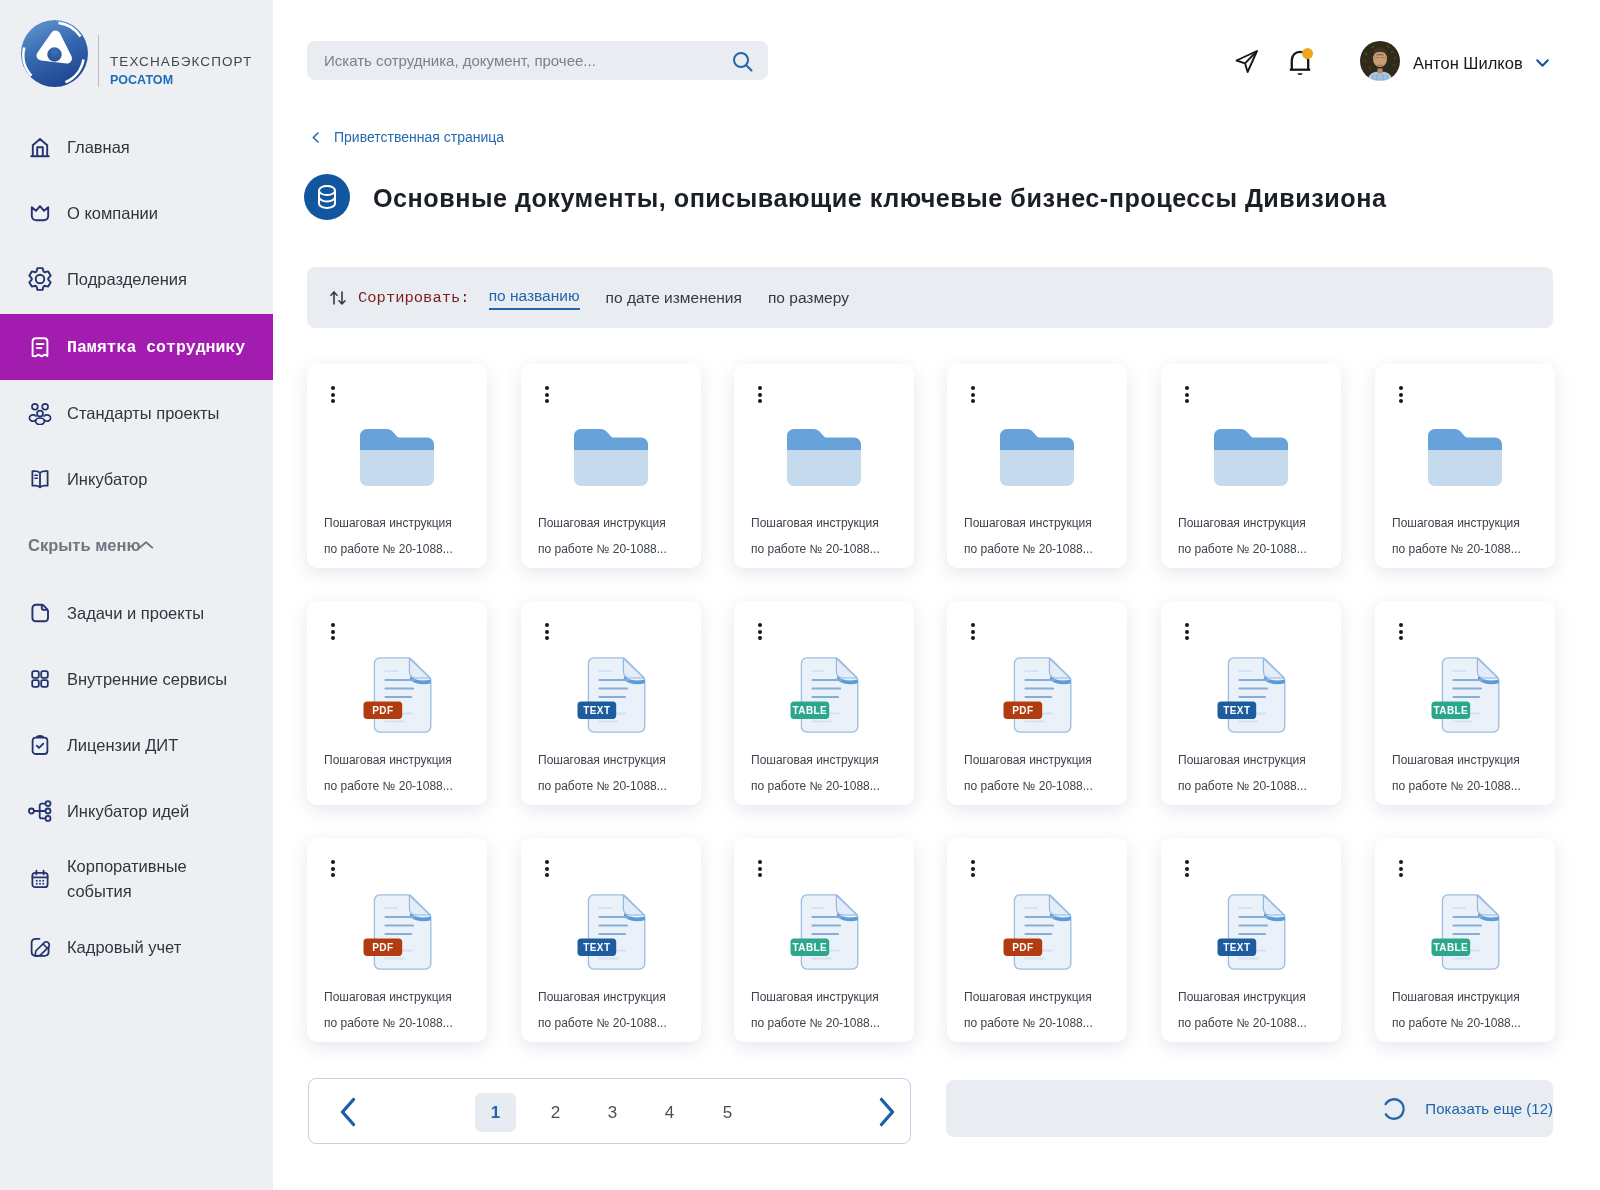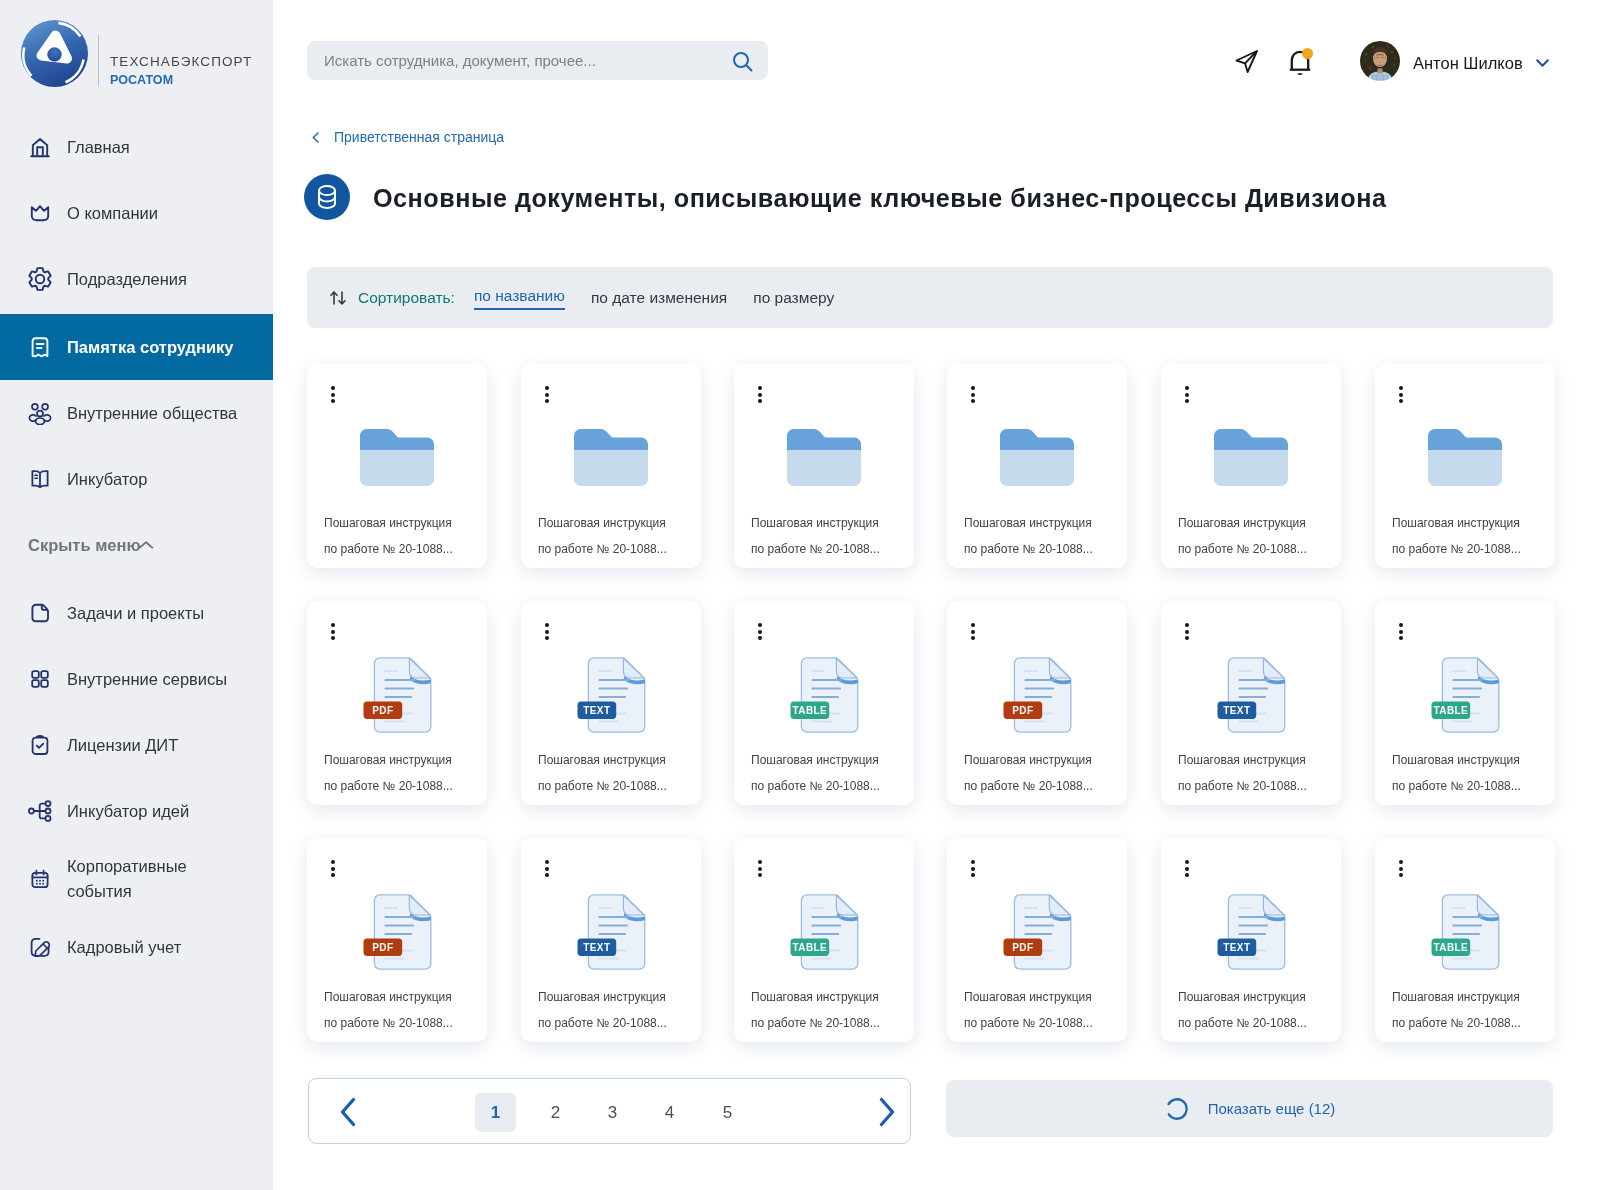--- a/index.html
+++ b/index.html
@@ -9,49 +9,49 @@
 .sidebar { position:absolute; left:0; top:0; width:273px; height:1190px; background:#edeff3; }
 .logo-row { position:absolute; left:21px; top:20px; display:flex; align-items:flex-end; }
 .logo-svg { width:67px; height:67px; }
 .logo-div { width:1px; height:52px; background:#b9bec6; margin-left:10px; margin-right:11px; }
 .brand { display:flex; flex-direction:column; }
 .brand .b1 { font-size:13.5px; letter-spacing:1.1px; color:#43464a; }
 .brand .b2 { font-size:12.5px; letter-spacing:0.1px; color:#1e6cb5; font-weight:700; margin-top:4px; }
 .mi { position:absolute; left:0; width:273px; height:66px; }
 .mi svg { position:absolute; left:28px; top:50%; transform:translateY(-50%); width:24px; height:24px; }
 .mi .lbl { position:absolute; left:67px; top:50%; transform:translateY(-50%); font-size:16.5px; color:#30363f; line-height:25px; }
-.mi.active { background:#0369a1; }
+.mi.active { background:#a21caf;font-family:Liberation Mono, monospace; }
 .mi.active .lbl { color:#fff; font-weight:700; }
 .mi.gray .lbl { color:#70767f; left:28px;font-weight:bold; }
 .mi.gray svg { left:135px; }
 .search { position:absolute; left:307px; top:41px; width:461px; height:39px; background:#e9edf2; border-radius:8px; }
 .search .ph { position:absolute; left:17px; top:11px; font-size:15px; color:#7a818a; }
 .search svg { position:absolute; right:14px; top:9px; }
 .avatar { position:absolute; left:1360px; top:41px; width:40px; height:40px; border-radius:50%; overflow:hidden; }
 .uname { position:absolute; left:1413px; top:54px; font-size:16.5px; color:#17191c; }
 .crumb { position:absolute; left:312px; top:129px; font-size:14px; color:#2569ae; }
 h1.title { position:absolute; left:373px; top:184px; font-size:25.2px; font-weight:700; color:#1b1f26; letter-spacing:0.5px; }
 .title-ic { position:absolute; left:304px; top:174px; width:46px; height:46px; }
 .sortbar { position:absolute; left:307px; top:267px; width:1246px; height:61px; background:#e9edf2; border-radius:8px; }
 .sortbar .inner { position:absolute; left:21px; top:0; height:61px; display:flex; align-items:center; }
 .sortbar .sico { margin-right:10px; }
-.sortbar .slbl { font-size:15.5px; color:#0f766e; margin-right:19px; }
+.sortbar .slbl { font-size:15.5px; color:#7f1d1d; margin-right:19px;font-family:Liberation Mono, monospace; }
 .sortbar .tab { font-size:15.5px; color:#333a45; margin-right:26px; }
 .sortbar .tab.on { color:#2065ad; box-shadow:0 2px 0 #2065ad; padding-bottom:3px; }
 .card { position:absolute; width:179.5px; height:204px; background:#fff; border-radius:10px; box-shadow:0 5px 18px rgba(83,104,140,.16); }
 .card .kebab { position:absolute; left:24px; top:22px; }
 .card .kebab i { display:block; width:4px; height:4px; border-radius:50%; background:#14181d; margin-bottom:2.5px; }
 .card .ttl { position:absolute; left:17px; top:146px; width:160px; font-size:12px; line-height:26px; color:#3c434c; white-space:nowrap; }
 .card svg.cic { position:absolute; left:50%; transform:translateX(-50%); }
 .pager { position:absolute; left:308px; top:1078px; width:603px; height:66px; background:#fff; border:1px solid #bcd3e8; border-radius:8px; }
 .pager .pg { position:absolute; top:14px; width:41px; height:39px; display:flex; align-items:center; justify-content:center; font-size:17px; color:#4a5058; }
 .pager .cur { background:#e7ebf2; border-radius:6px; color:#2065ad; font-weight:700; }
 .pager svg { position:absolute; }
 .showmore { position:absolute; left:946px; top:1080px; width:607px; height:57px; background:#e9edf2; border-radius:8px; }
-.showmore .in { position:absolute; inset:0; display:flex; align-items:center; justify-content:center; }
+.showmore .in { position:absolute; inset:0; display:flex; align-items:center; justify-content:flex-end; }
 .showmore .txt { font-size:15px; color:#2065ad; margin-left:18px; }
 </style>
 </head>
 <body>
 <div id="page">
 
   <div class="sidebar">
     <div class="logo-row">
       <svg class="logo-svg" viewBox="0 0 67 67">
 <defs>
@@ -108,21 +108,21 @@
       </div>
 <div class="mi" style="top:380px">
         <svg viewBox="0 0 24 24">
           <circle cx="6.9" cy="5.8" r="2.9" fill="none" stroke="#22336f" stroke-width="1.7"></circle>
           <circle cx="17.1" cy="5.8" r="2.9" fill="none" stroke="#22336f" stroke-width="1.7"></circle>
           <circle cx="12" cy="12.6" r="3" fill="none" stroke="#22336f" stroke-width="1.7"></circle>
           <path d="M8.4 15.6 A3.7 3.2 0 1 0 8.4 18.4" fill="none" stroke="#22336f" stroke-width="1.7"></path>
           <path d="M15.6 15.6 A3.7 3.2 0 1 1 15.6 18.4" fill="none" stroke="#22336f" stroke-width="1.7"></path>
           <ellipse cx="12" cy="20.3" rx="4.4" ry="3.3" fill="none" stroke="#22336f" stroke-width="1.7"></ellipse>
         </svg>
-        <span class="lbl">Внутренние общества</span>
+        <span class="lbl">Стандарты проекты</span>
       </div>
 <div class="mi" style="top:446px">
         <svg viewBox="0 0 24 24">
           <path d="M12 5.8 C10.6 4.4 8.7 4.1 6.8 4.1 L4.4 4.1 V18.7 L6.8 18.7 C8.7 18.7 10.6 19 12 20.4 C13.4 19 15.3 18.7 17.2 18.7 L19.6 18.7 V4.1 L17.2 4.1 C15.3 4.1 13.4 4.4 12 5.8 V20" fill="none" stroke="#22336f" stroke-width="1.8" stroke-linejoin="round"></path>
           <path d="M6.9 8.2 H9.4 M6.9 11.2 H9.4" stroke="#22336f" stroke-width="1.5" stroke-linecap="round"></path>
         </svg>
         <span class="lbl">Инкубатор</span>
       </div>
 <div class="mi gray" style="top:512px">
         <span class="lbl">Скрыть меню</span>

